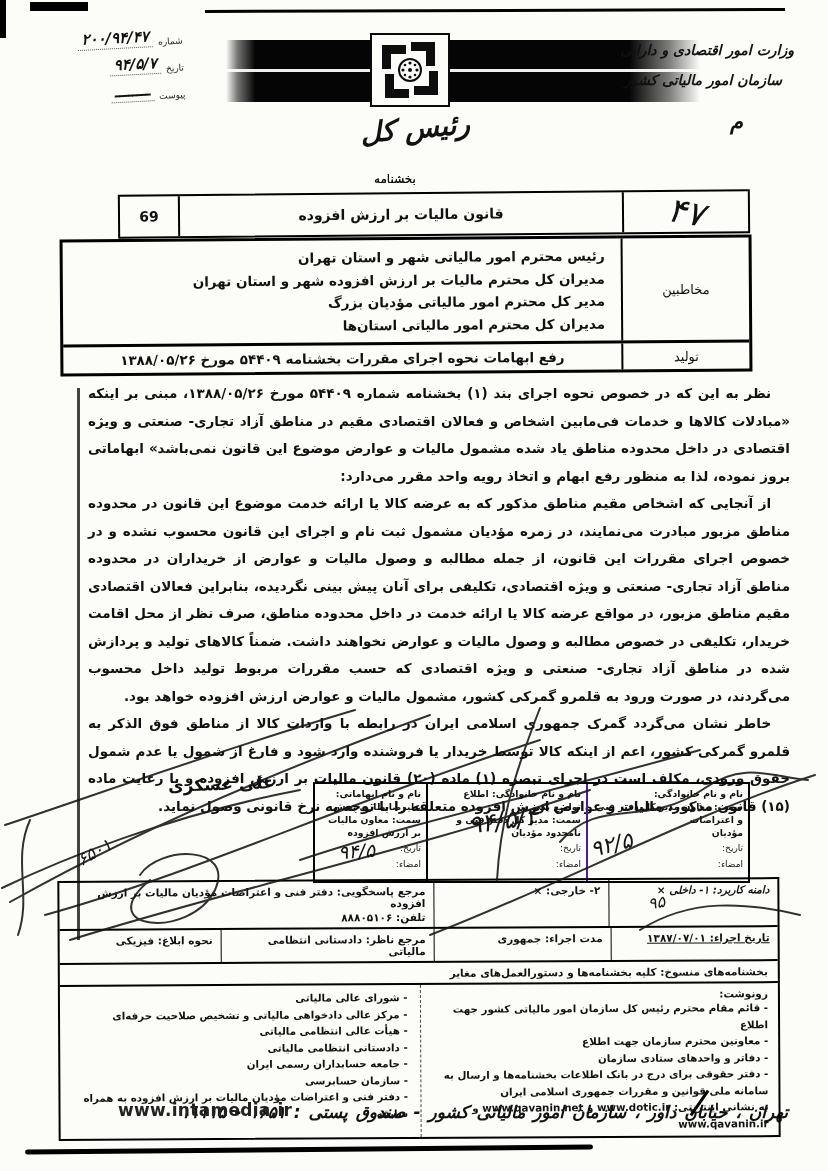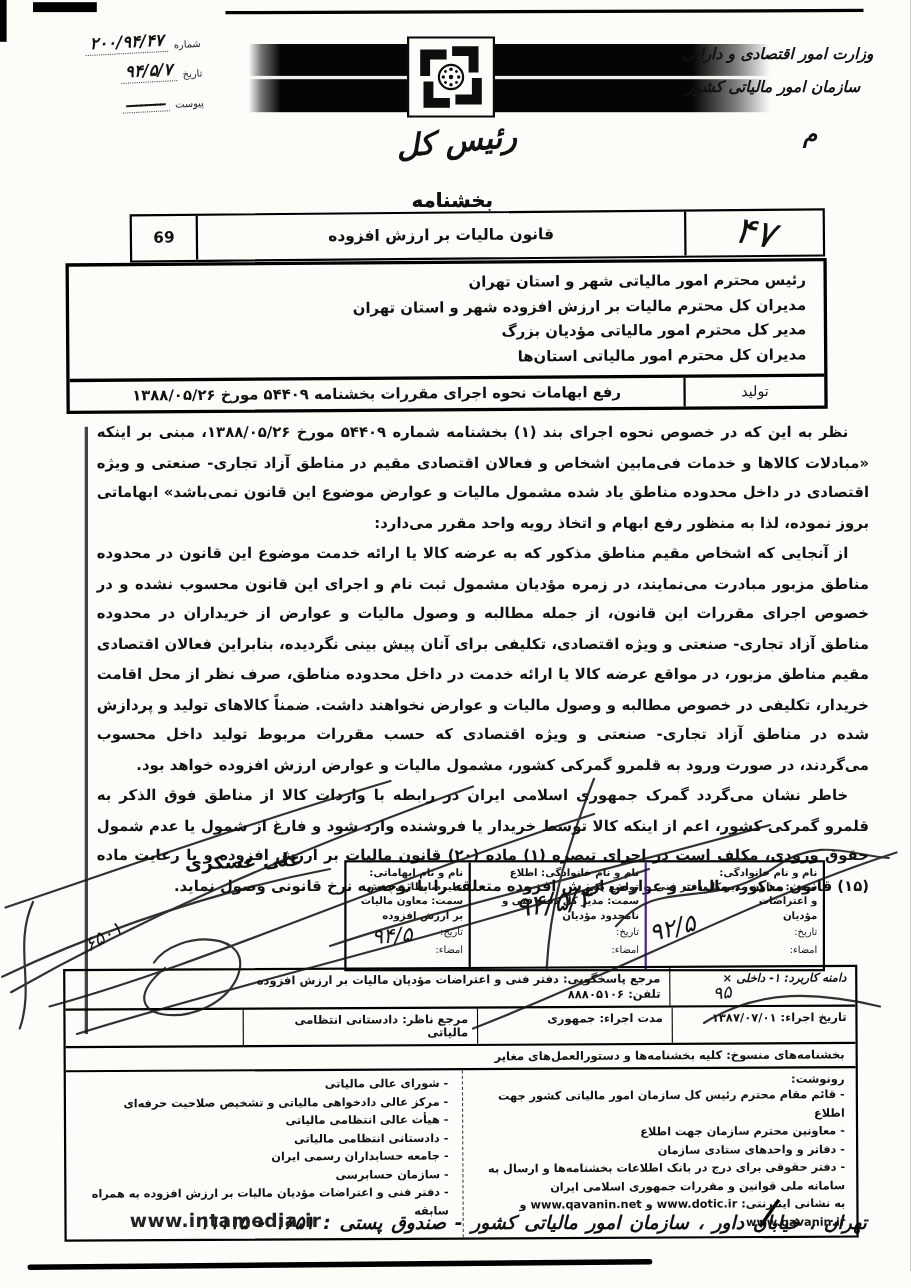--- a/index.html
+++ b/index.html
@@ -16,21 +16,21 @@
   
   .band{top:40px;height:62px;}
   .band-left{left:226px;width:146px;background:linear-gradient(to left,#050505 80%,rgba(5,5,5,.55) 92%,rgba(5,5,5,0));}
   .band-right{left:448px;width:252px;background:linear-gradient(to right,#050505 72%,rgba(5,5,5,.5) 88%,rgba(5,5,5,0));}
   .band-streak{left:226px;top:69px;width:474px;height:3px;background:#fcfcf9;opacity:.95;}
   .emblem{left:370px;top:33px;width:80px;height:74px;}
   .ministry{right:34px;top:42px;font-size:14px;font-weight:bold;font-style:italic;white-space:nowrap;}
   .organization{right:46px;top:72px;font-size:14px;font-weight:bold;font-style:italic;white-space:nowrap;}
   .role-callig{left:360px;top:112px;width:110px;text-align:center;font-size:28px;font-weight:bold;
                font-style:italic;transform:rotate(-5deg);}
-  .doc-type{left:374px;top:172px;font-size:18px;font-weight:bold;letter-spacing:.5px;text-shadow:0 0 .6px #000;}
+  .doc-type{left:374px;top:172px;font-size:12px;font-weight:normal;letter-spacing:.5px;text-shadow:0 0 .6px #000;}
   .margin-mark{left:730px;top:110px;font-size:21px;font-weight:bold;font-style:italic;}
   
   .hw-header{left:14px;top:30px;width:170px;transform:rotate(-3deg);}
   .hw-line{display:flex;align-items:flex-end;gap:5px;margin-bottom:7px;}
   .hw-label{font-size:9px;color:#222;}
   .hw-val{font-size:15px;font-style:italic;font-weight:bold;border-bottom:1px dotted #555;padding:0 4px 1px;}
   
   .class-table{left:118px;top:192px;width:628px;height:40px;display:flex;border:2px solid #000;
                transform:rotate(-.5deg);background:#fcfcf9;}
   .class-cell{display:flex;align-items:center;justify-content:center;}
@@ -62,21 +62,21 @@
   
   .admin-table{left:58px;top:879px;width:718px;border:2.5px solid #000;transform:rotate(-.3deg);
                font-size:10.5px;font-weight:bold;background:rgba(252,252,249,0);z-index:2;}
   .admin-row{display:flex;}
   .admin-row + .admin-row{border-top:2px solid #000;}
   .acell{padding:4px 8px;}
   .scope-int{width:152px;border-left:1.8px solid #000;font-style:italic;}
   .scope-ext{width:158px;border-left:1.8px solid #000;}
   .reply{flex:1;}
   .reply .phone{margin-top:2px;}
-  .exec-date{width:150px;border-left:1.8px solid #000;}
+  .exec-date{width:150px;border-left:1.8px solid #000;text-decoration:underline;}
   .duration{width:160px;border-left:1.8px solid #000;}
   .supervisor{width:196px;border-left:1.8px solid #000;}
   .delivery{flex:1;}
   .superseded{width:100%;padding:4px 10px;}
   .cc-row{min-height:118px;}
   .cc-right{width:47%;border-left:1px dashed #444;padding:4px 10px;}
   .cc-left{flex:1;padding:4px 12px;}
   .cc-item{font-size:10.3px;font-weight:bold;line-height:16.5px;}
   .cc-label{font-size:10.5px;}
   
@@ -151,20 +151,21 @@
   <div class="abs class-table">
     <div class="class-cell class-serial">
       <span>۴۷</span>
     </div>
     <div class="class-cell class-law">قانون مالیات بر ارزش افزوده</div>
     <div class="class-cell class-year">69</div>
   </div>
 
   <div class="abs addr-table">
     <div class="addr-row">
+      <div class="addr-label">مخاطبین</div>
       <div class="addr-content">
         <div>رئیس محترم امور مالیاتی شهر و استان تهران</div>
         <div>مدیران کل محترم مالیات بر ارزش افزوده شهر و استان تهران</div>
         <div>مدیر کل محترم امور مالیاتی مؤدیان بزرگ</div>
         <div>مدیران کل محترم امور مالیاتی استان‌ها</div>
       </div>
     </div>
     <div class="addr-row">
       <div class="addr-label">تولید</div>
       <div class="subject-content">رفع ابهامات نحوه اجرای مقررات بخشنامه ۵۴۴۰۹ مورخ ۱۳۸۸/۰۵/۲۶</div>
@@ -197,29 +198,31 @@
       <div>نام و نام ابهاماتی: علیرضا طاری بخش</div>
       <div>سمت: معاون مالیات بر ارزش افزوده</div>
       <div class="sig-small">تاریخ:</div>
       <div class="sig-small">امضاء:</div>
     </div>
   </div>
 
   <div class="abs admin-table">
     <div class="admin-row">
       <div class="acell scope-int">دامنه کاربرد: ۱- داخلی ×</div>
+      <div class="acell scope-ext">۲- خارجی: ×</div>
       <div class="acell reply">
         <div>مرجع پاسخگویی: دفتر فنی و اعتراضات مؤدیان مالیات بر ارزش افزوده</div>
         <div class="phone">تلفن: ۸۸۸۰۵۱۰۶</div>
       </div>
     </div>
     <div class="admin-row">
       <div class="acell exec-date">تاریخ اجراء: ۱۳۸۷/۰۷/۰۱</div>
       <div class="acell duration">مدت اجراء: جمهوری</div>
       <div class="acell supervisor">مرجع ناظر: دادستانی انتظامی مالیاتی</div>
+      <div class="acell delivery">نحوه ابلاغ: فیزیکی</div>
     </div>
     <div class="admin-row">
       <div class="superseded">بخشنامه‌های منسوخ: کلیه بخشنامه‌ها و دستورالعمل‌های مغایر</div>
     </div>
     <div class="admin-row cc-row">
       <div class="cc-right">
         <div class="cc-label">رونوشت:</div>
         <div class="cc-item">- قائم مقام محترم رئیس کل سازمان امور مالیاتی کشور جهت اطلاع</div>
         <div class="cc-item">- معاونین محترم سازمان جهت اطلاع</div>
         <div class="cc-item">- دفاتر و واحدهای ستادی سازمان</div>

